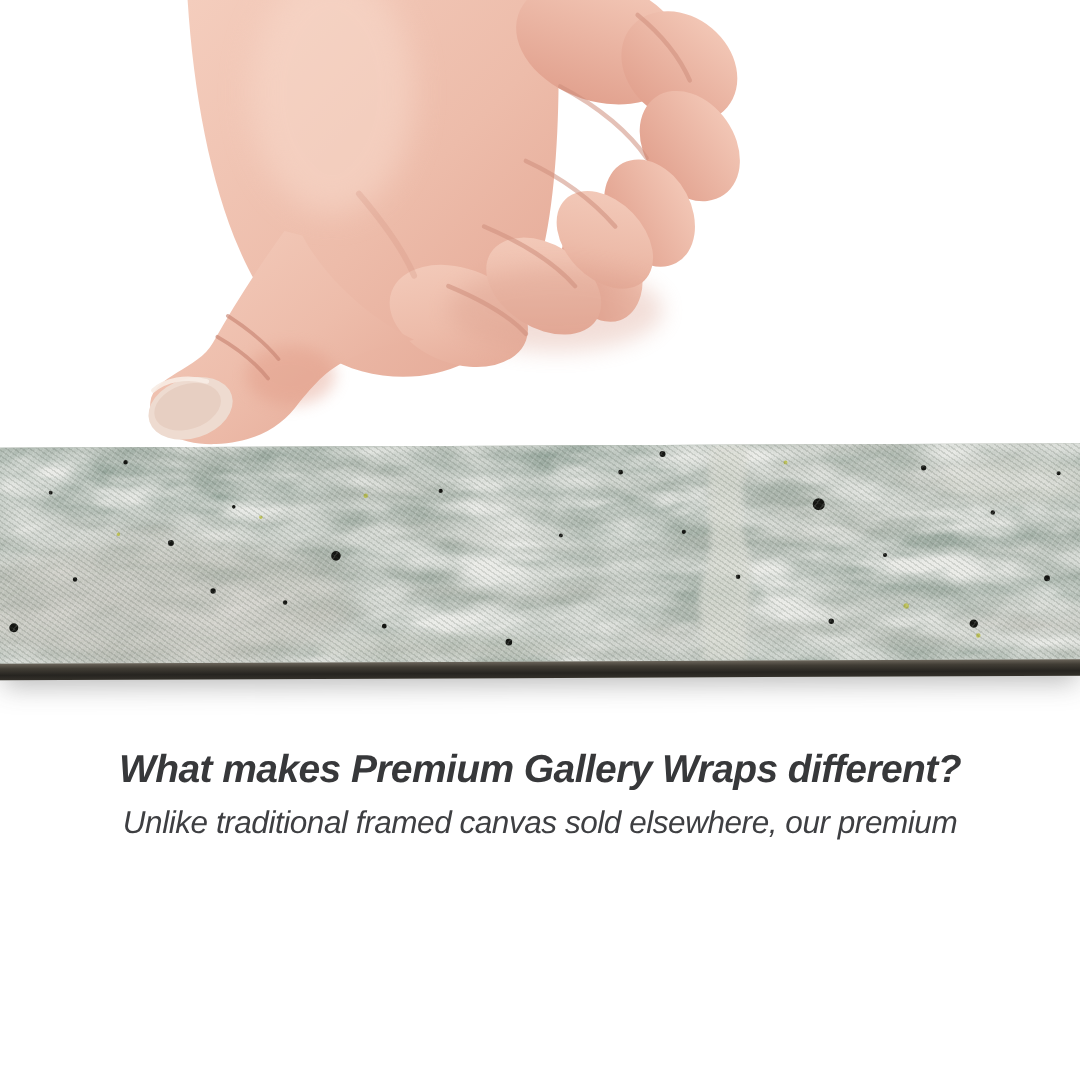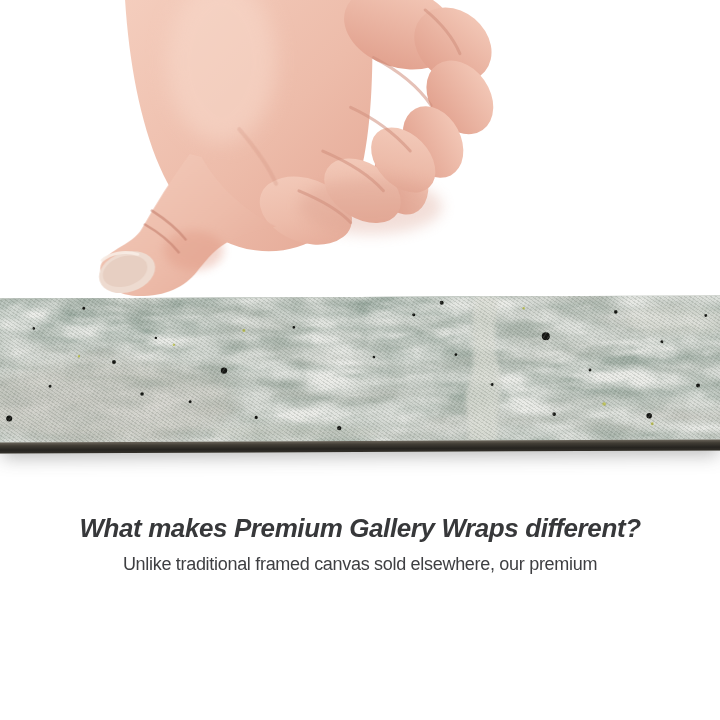--- a/index.html
+++ b/index.html
@@ -69,25 +69,26 @@
     text-align: center;
     color: #3e3f42;
   }
   .copy .heading {
     font-style: italic;
     font-weight: 700;
     font-size: 26px;
     line-height: 30px;
     letter-spacing: -0.4px;
     color: #37383a;
-    margin: 16px 0 8px 0;
+    margin: 0 0 8px 0;
   }
   .copy .line {
+    font-style: italic;
     font-weight: 400;
-    font-size: 18px;
+    font-size: 21px;
     line-height: 27px;
     letter-spacing: -0.3px;
     white-space: nowrap;
   }
 </style>
 </head>
 <body>
 
 <div class="stage">
 

